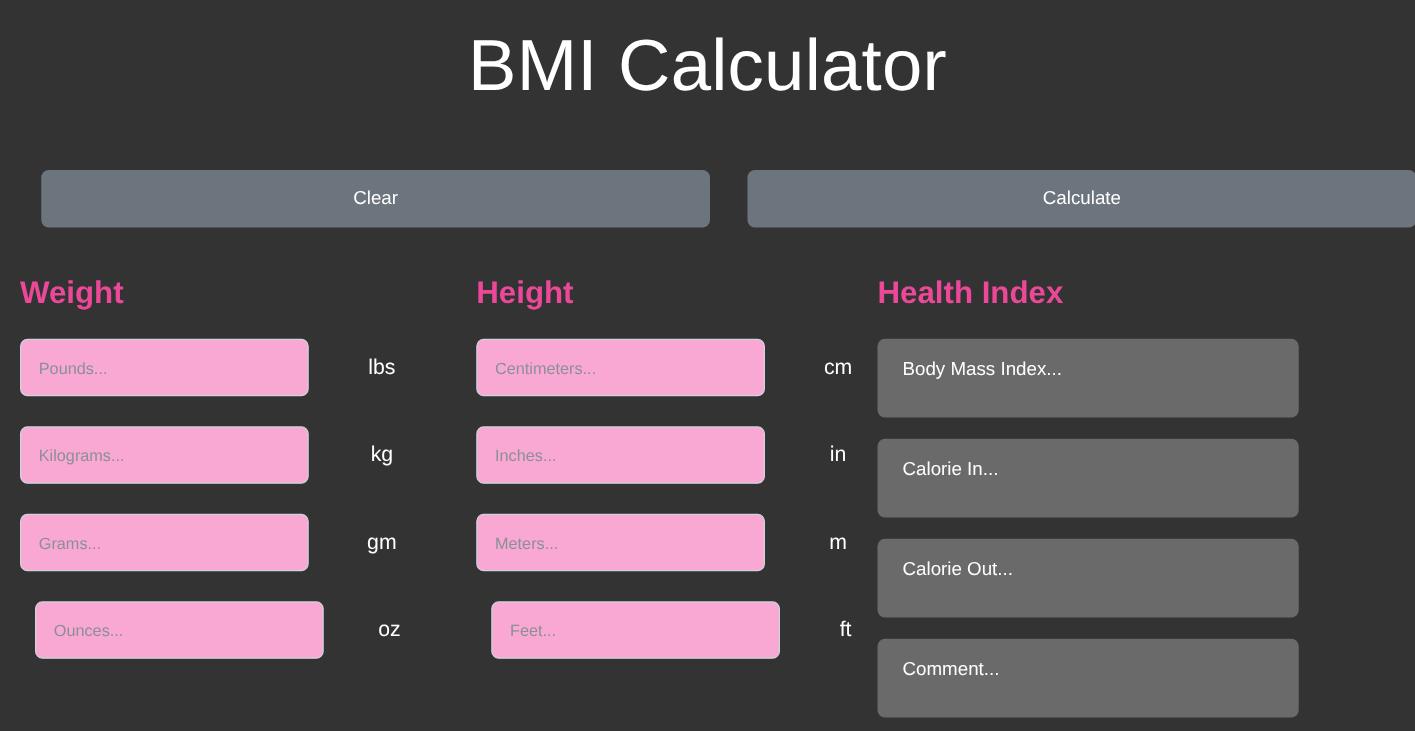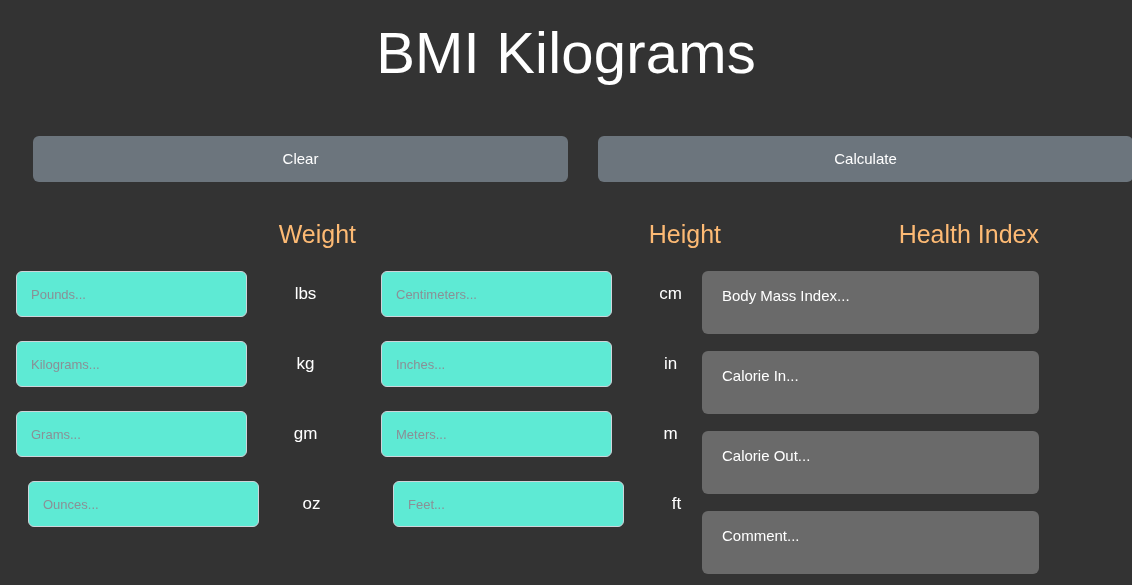--- a/index.html
+++ b/index.html
@@ -73,40 +73,39 @@
   .column {
     position: absolute;
     top: 0;
   }
   .col-weight { left: 16px;  width: 340px; }
   .col-height { left: 381px; width: 340px; }
   .col-health { left: 702px; width: 337px; }
 
   .section-heading {
     font-size: 25px;
-    font-weight: normal;
-    color: #fdba74;
+    font-weight: bold;
+    color: #ec4899;
     margin: 0 0 24px 0;
     line-height: 1;
-    text-align: right;
   }
 
   
   .field-row {
     display: flex;
     align-items: center;
     height: 46px;
     margin-bottom: 24px;
   }
   .field-row:last-child { margin-bottom: 0; padding-left: 12px; }
 
   .text-input {
     width: 231px;
     height: 46px;
-    background: #5eead4;
+    background: #f9a8d4;
     border: 1px solid #ced4da;
     border-radius: 6px;
     padding: 0 14px;
     font-family: "Liberation Sans", sans-serif;
     font-size: 13px;
     color: #212529;
     outline: none;
   }
   .text-input::placeholder {
     color: #8a9096;
@@ -146,21 +145,21 @@
     color: #ffffff;
     opacity: 1;
   }
 </style>
 </head>
 <body>
 
 <div class="app">
 
   <div class="title-bar">
-    <h1 class="app-title">BMI Kilograms</h1>
+    <h1 class="app-title">BMI Calculator</h1>
   </div>
 
   <div class="button-row">
     <button class="action-btn">Clear</button>
     <button class="action-btn">Calculate</button>
   </div>
 
   <div class="columns">
 
     <div class="column col-weight">

